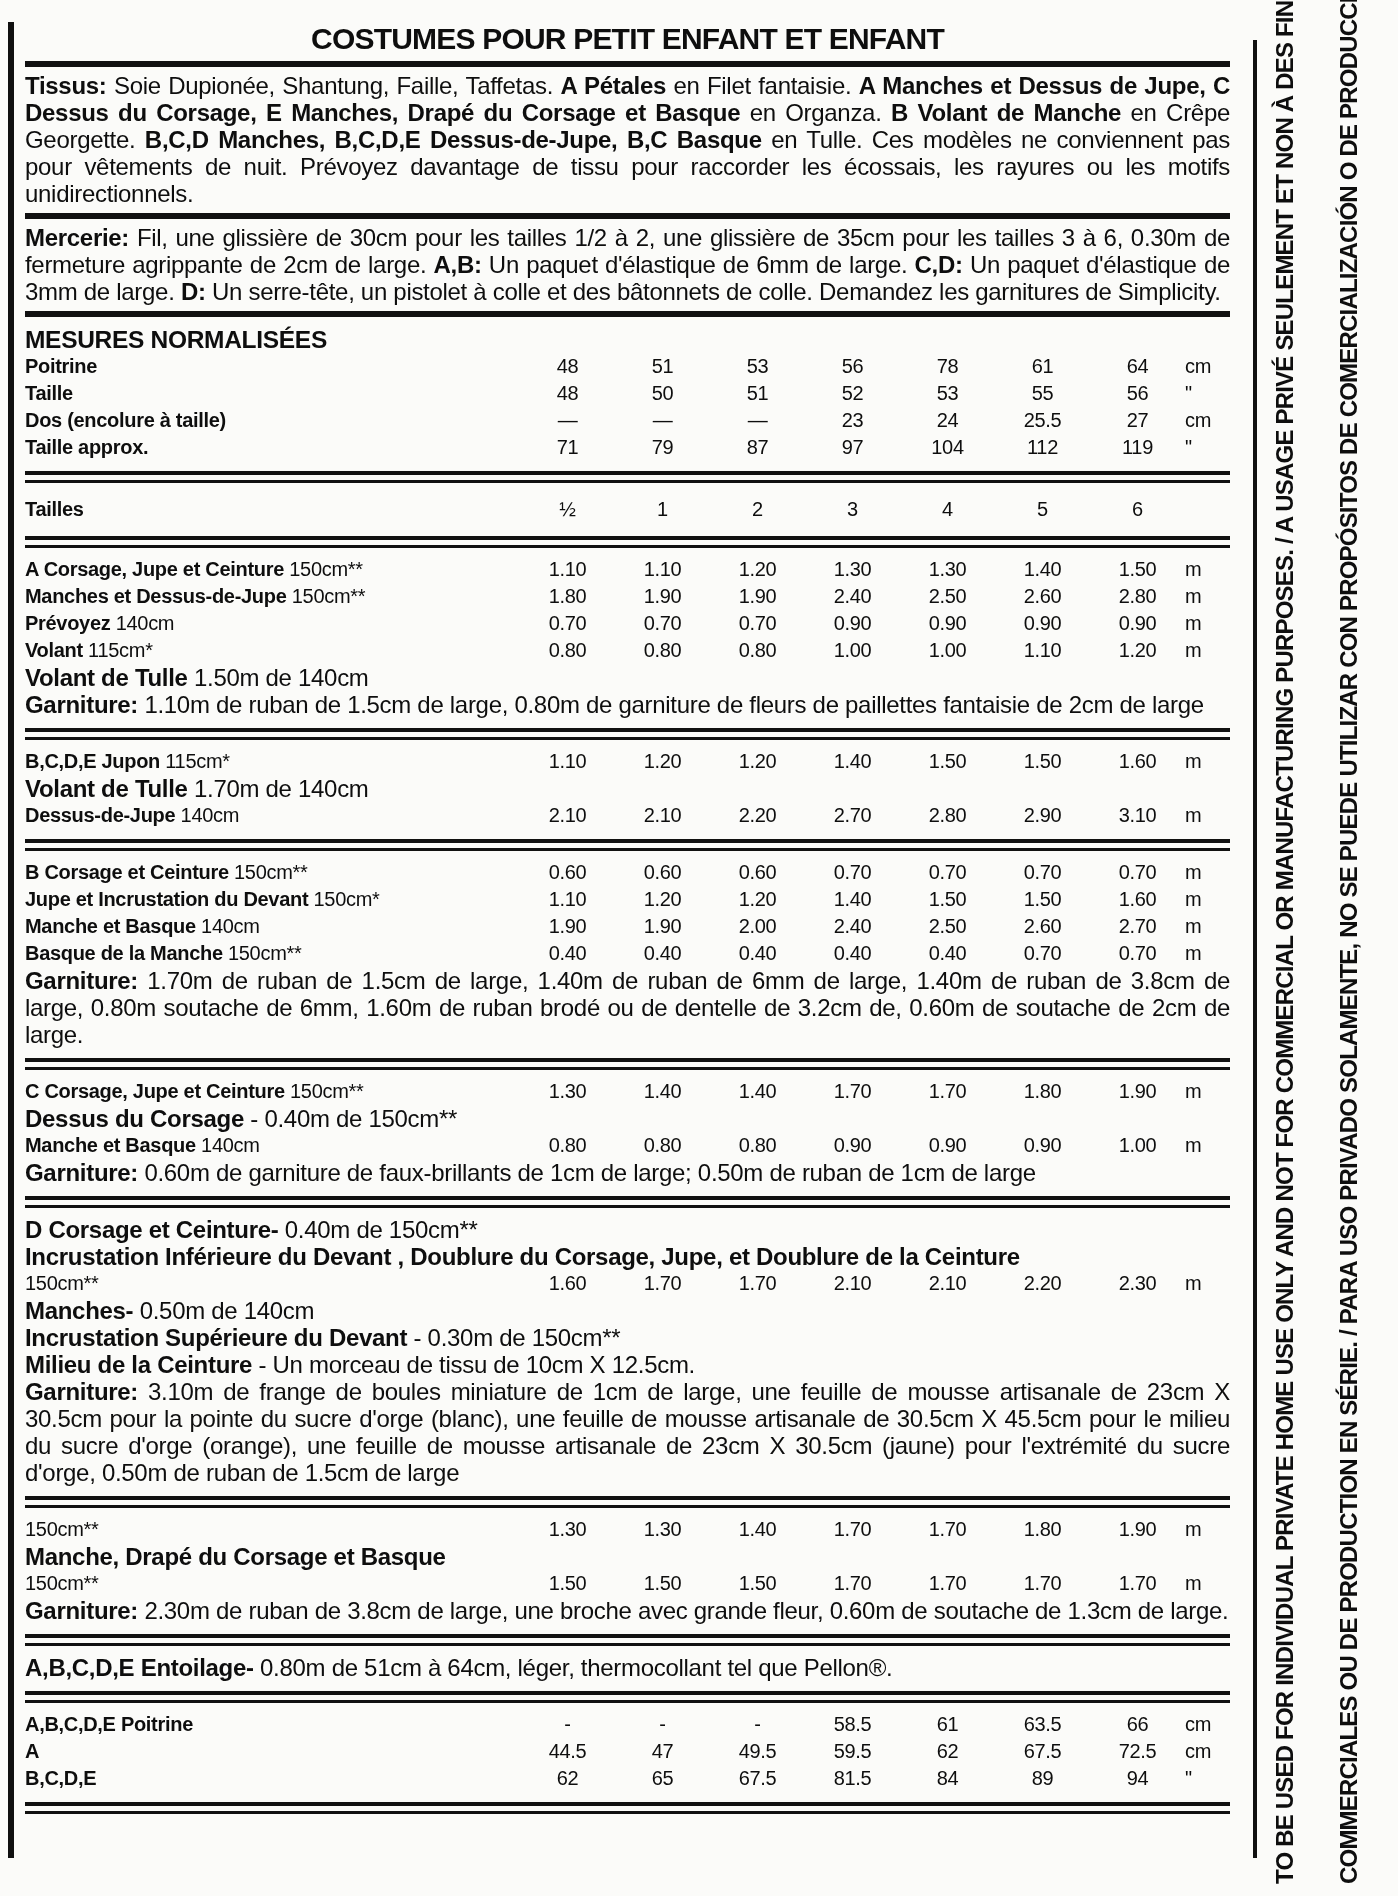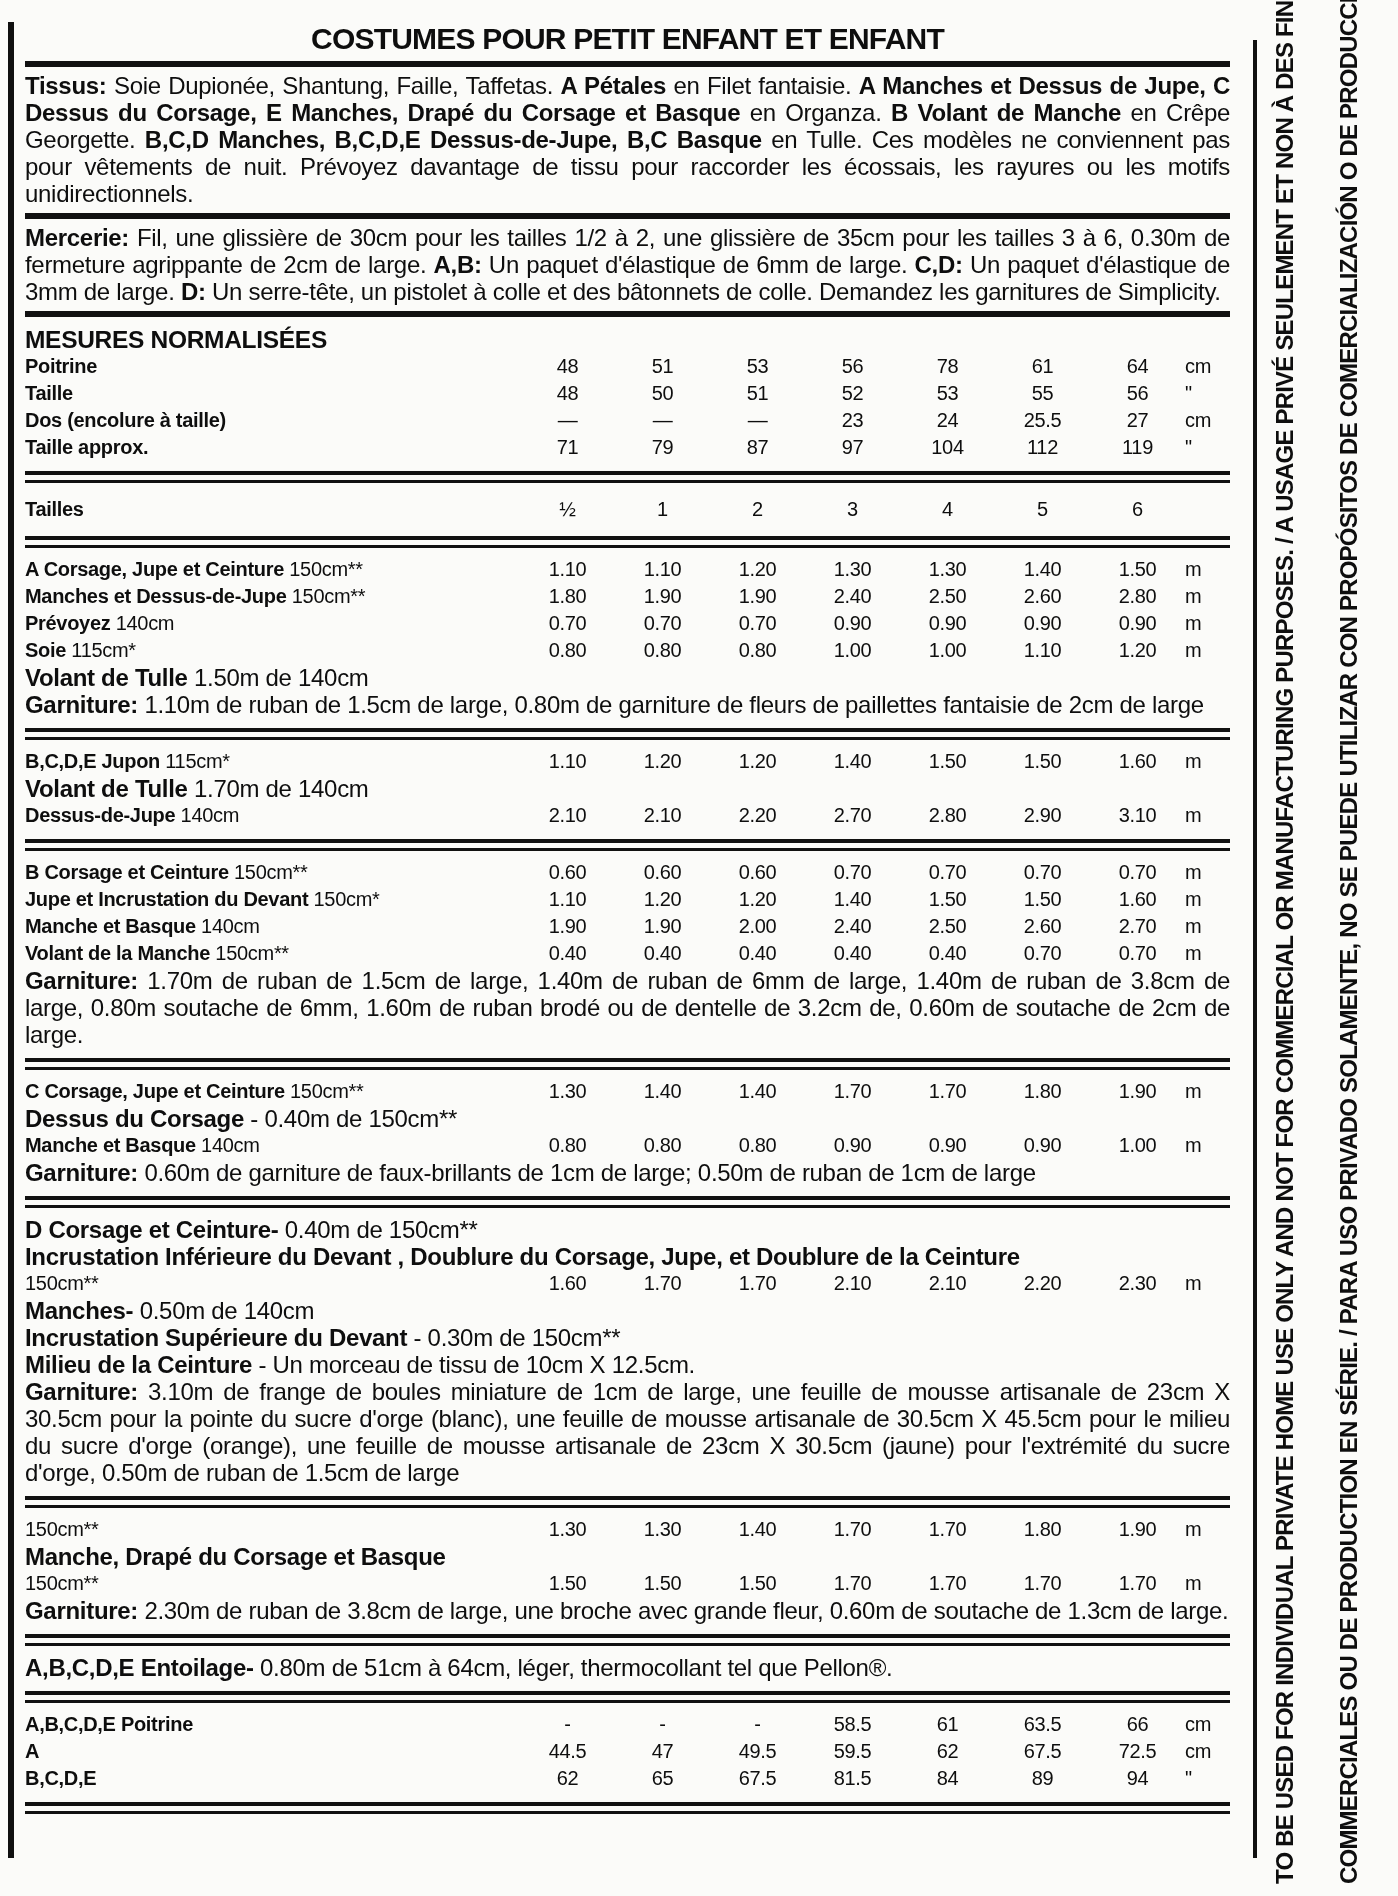--- a/index.html
+++ b/index.html
@@ -177,21 +177,21 @@
             <div class="val">0.70</div>
             <div class="val">0.70</div>
             <div class="val">0.70</div>
             <div class="val">0.90</div>
             <div class="val">0.90</div>
             <div class="val">0.90</div>
             <div class="val">0.90</div>
             <div class="unit">m</div>
           </div>
           <div class="mrow">
-            <div class="rlabel"><span class="b">Soie</span><span> 115cm*</span></div>
+            <div class="rlabel"><span class="b">Volant</span><span> 115cm*</span></div>
             <div class="val">0.80</div>
             <div class="val">0.80</div>
             <div class="val">0.80</div>
             <div class="val">1.00</div>
             <div class="val">1.00</div>
             <div class="val">1.10</div>
             <div class="val">1.20</div>
             <div class="unit">m</div>
           </div>
           <div class="trow">
@@ -258,21 +258,21 @@
             <div class="val">1.90</div>
             <div class="val">1.90</div>
             <div class="val">2.00</div>
             <div class="val">2.40</div>
             <div class="val">2.50</div>
             <div class="val">2.60</div>
             <div class="val">2.70</div>
             <div class="unit">m</div>
           </div>
           <div class="mrow">
-            <div class="rlabel"><span class="b">Volant de la Manche</span><span> 150cm**</span></div>
+            <div class="rlabel"><span class="b">Basque de la Manche</span><span> 150cm**</span></div>
             <div class="val">0.40</div>
             <div class="val">0.40</div>
             <div class="val">0.40</div>
             <div class="val">0.40</div>
             <div class="val">0.40</div>
             <div class="val">0.70</div>
             <div class="val">0.70</div>
             <div class="unit">m</div>
           </div>
           <div class="trow">

